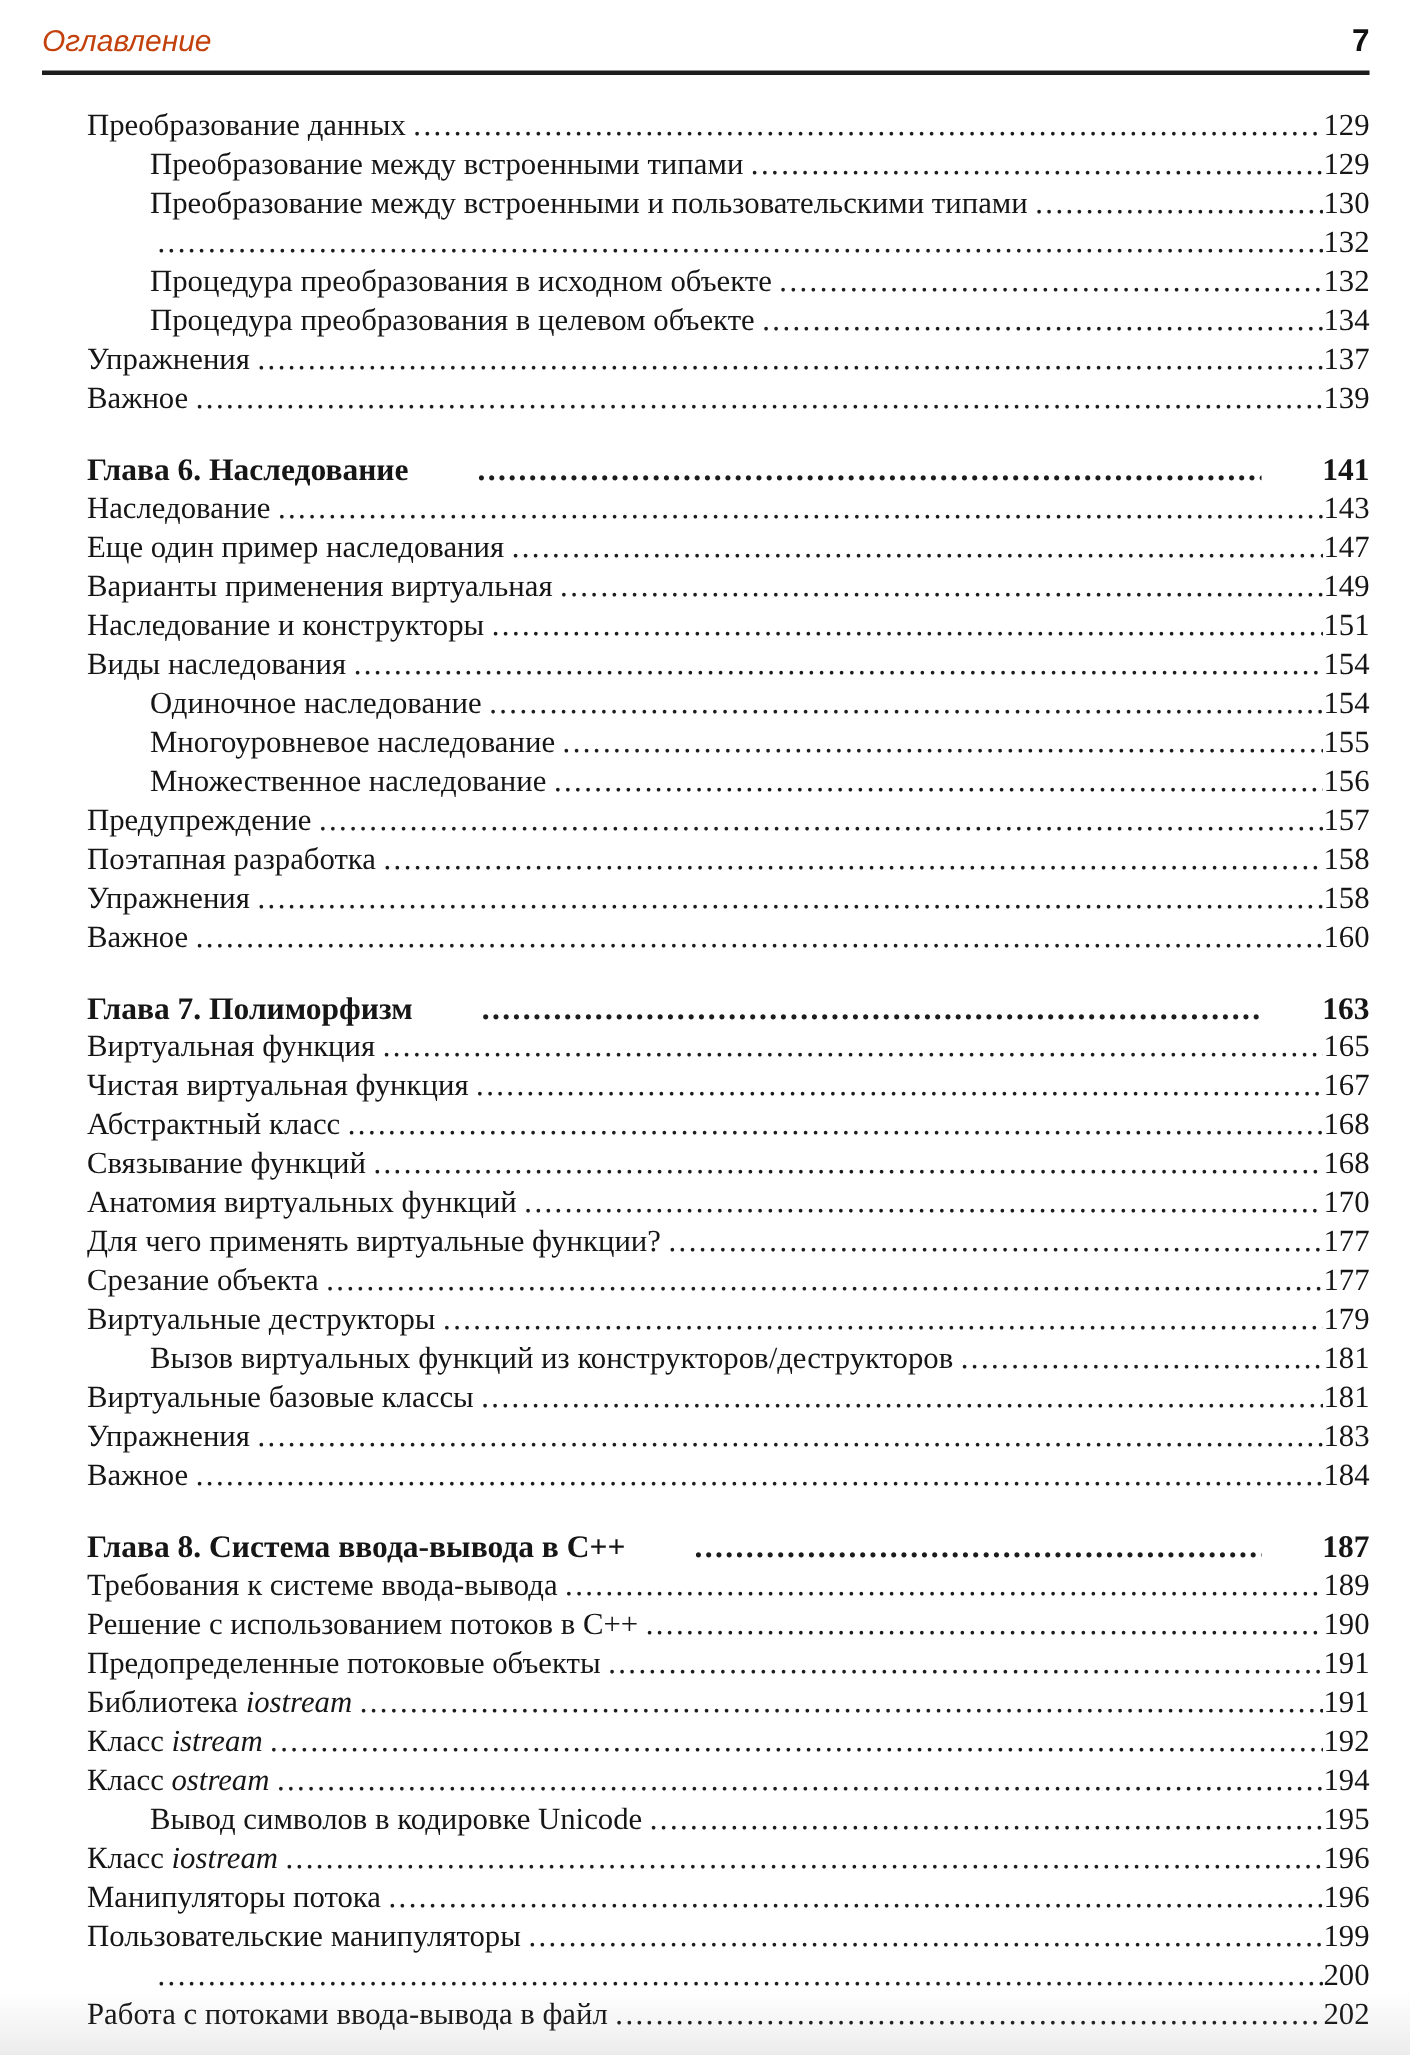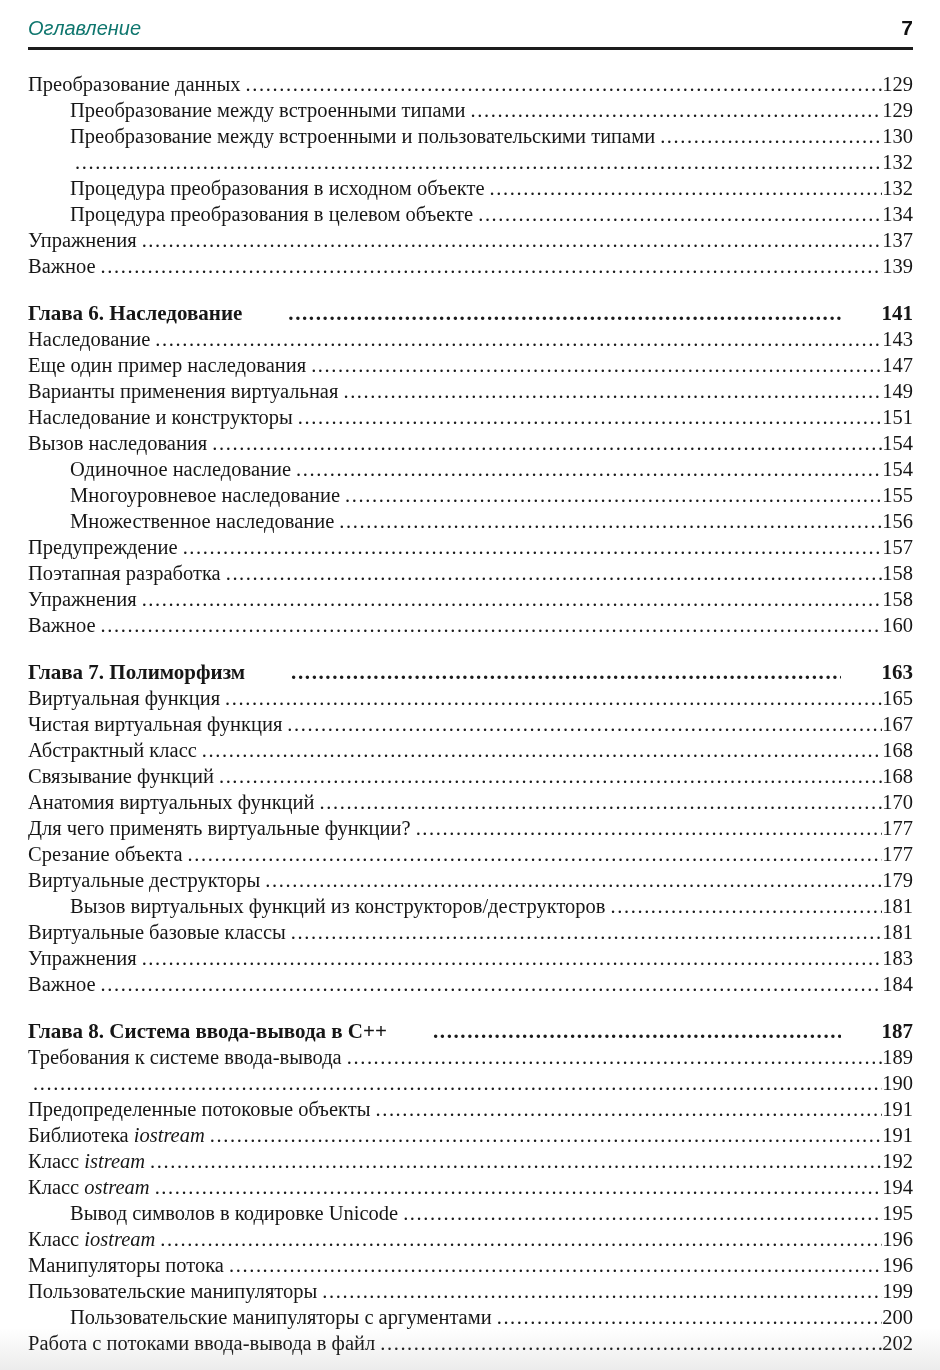--- a/index.html
+++ b/index.html
@@ -23,40 +23,41 @@
     display: flex;
     justify-content: space-between;
     align-items: flex-end;
     border-bottom: 3px solid #1d1d1d;
     padding-bottom: 7px;
   }
   .header-title {
     font-family: "Liberation Sans", sans-serif;
     font-style: italic;
     font-size: 20px;
-    color: #0f766e;
+    color: #c2410c;
   }
   .header-page {
     font-family: "Liberation Sans", sans-serif;
     font-weight: bold;
     font-size: 21px;
     color: #111;
   }
   .toc {
     margin-top: 21px;
   }
   .toc-section { margin: 0; }
   .toc-section + .toc-section { margin-top: 21px; }
   .toc-row {
     display: flex;
     align-items: center;
     height: 26px;
     line-height: 26px;
     font-size: 20.5px;
     white-space: nowrap;
+    margin-left: 30px;
   }
   .toc-row.level-1 { padding-left: 42px; }
   .toc-row.toc-heading {
     font-weight: bold;
     font-size: 21px;
     gap: 41px;
   }
   .toc-title { flex: 0 0 auto; }
   .toc-title i { }
   .toc-leader {
@@ -148,21 +149,21 @@
           <span class="toc-title">Варианты применения виртуальная</span>
           <span class="toc-leader">................................................................................................................................................................................................................................................</span>
           <span class="toc-page">149</span>
         </div>
         <div class="toc-row">
           <span class="toc-title">Наследование и конструкторы</span>
           <span class="toc-leader">................................................................................................................................................................................................................................................</span>
           <span class="toc-page">151</span>
         </div>
         <div class="toc-row">
-          <span class="toc-title">Вызов наследования</span>
+          <span class="toc-title">Виды наследования</span>
           <span class="toc-leader">................................................................................................................................................................................................................................................</span>
           <span class="toc-page">154</span>
         </div>
         <div class="toc-row level-1">
           <span class="toc-title">Одиночное наследование</span>
           <span class="toc-leader">................................................................................................................................................................................................................................................</span>
           <span class="toc-page">154</span>
         </div>
         <div class="toc-row level-1">
           <span class="toc-title">Многоуровневое наследование</span>
@@ -267,20 +268,21 @@
           <span class="toc-title">Глава 8. Система ввода-вывода в C++</span>
           <span class="toc-leader">................................................................................................................................................................................................................................................</span>
           <span class="toc-page">187</span>
         </div>
         <div class="toc-row">
           <span class="toc-title">Требования к системе ввода-вывода</span>
           <span class="toc-leader">................................................................................................................................................................................................................................................</span>
           <span class="toc-page">189</span>
         </div>
         <div class="toc-row">
+          <span class="toc-title">Решение с использованием потоков в C++</span>
           <span class="toc-leader">................................................................................................................................................................................................................................................</span>
           <span class="toc-page">190</span>
         </div>
         <div class="toc-row">
           <span class="toc-title">Предопределенные потоковые объекты</span>
           <span class="toc-leader">................................................................................................................................................................................................................................................</span>
           <span class="toc-page">191</span>
         </div>
         <div class="toc-row">
           <span class="toc-title">Библиотека <i>iostream</i></span>
@@ -311,21 +313,20 @@
           <span class="toc-title">Манипуляторы потока</span>
           <span class="toc-leader">................................................................................................................................................................................................................................................</span>
           <span class="toc-page">196</span>
         </div>
         <div class="toc-row">
           <span class="toc-title">Пользовательские манипуляторы</span>
           <span class="toc-leader">................................................................................................................................................................................................................................................</span>
           <span class="toc-page">199</span>
         </div>
         <div class="toc-row level-1">
-          <span class="toc-title">Пользовательские манипуляторы с аргументами</span>
           <span class="toc-leader">................................................................................................................................................................................................................................................</span>
           <span class="toc-page">200</span>
         </div>
         <div class="toc-row">
           <span class="toc-title">Работа с потоками ввода-вывода в файл</span>
           <span class="toc-leader">................................................................................................................................................................................................................................................</span>
           <span class="toc-page">202</span>
         </div>
       </div>
     </div>

